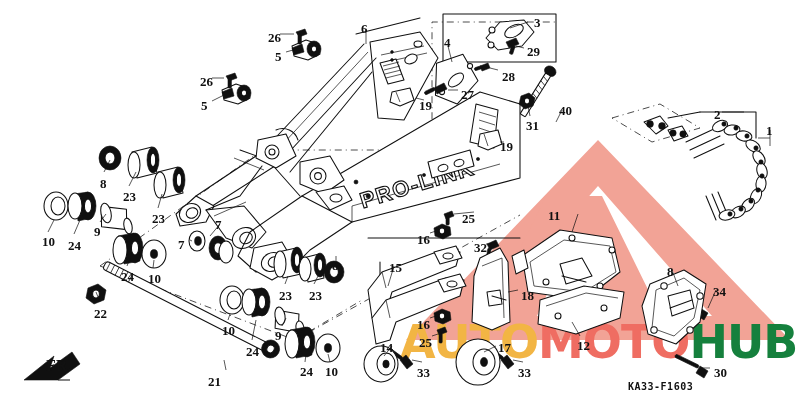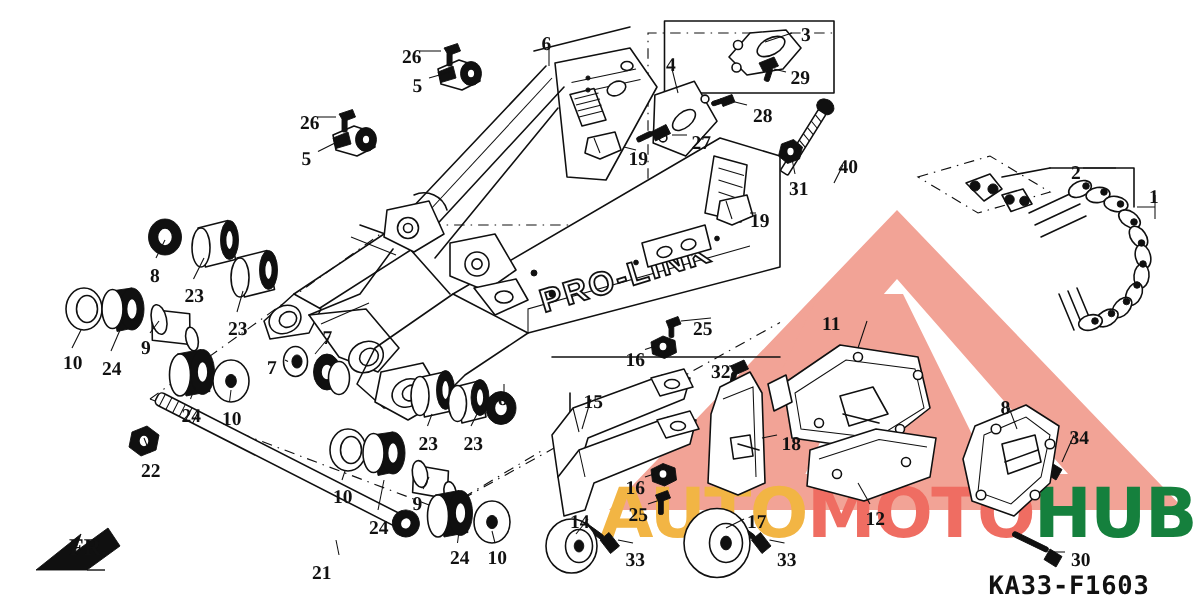--- a/index.html
+++ b/index.html
@@ -27,22 +27,22 @@
   .lnH{fill:none;stroke:#101010;stroke-width:0.75;stroke-dasharray:7 4 1 4;}
   .fillW{fill:#ffffff;stroke:#101010;stroke-width:1.05;stroke-linejoin:round;}
   .fillK{fill:#101010;stroke:#101010;stroke-width:0.6;}
 
   
   .cal{position:absolute;font-family:"Liberation Serif", serif;font-size:13px;
        font-weight:bold;color:#111;line-height:13px;white-space:nowrap;}
 
   #code{
     position:absolute;left:628px;top:381px;
-    font-family:"DejaVu Sans Mono", monospace;font-size:17px;font-weight:bold;
-    letter-spacing:0.5px;color:#111;margin-left:31px;
+    font-family:"DejaVu Sans Mono", monospace;font-size:10px;font-weight:bold;
+    letter-spacing:0.5px;color:#111;
   }
   #fr-label{
     position:absolute;left:46px;top:357px;
     font-family:"Liberation Serif", serif;font-size:16px;font-weight:bold;color:#111;
   }
 </style>
 </head>
 <body>
 
 <div id="stage">

